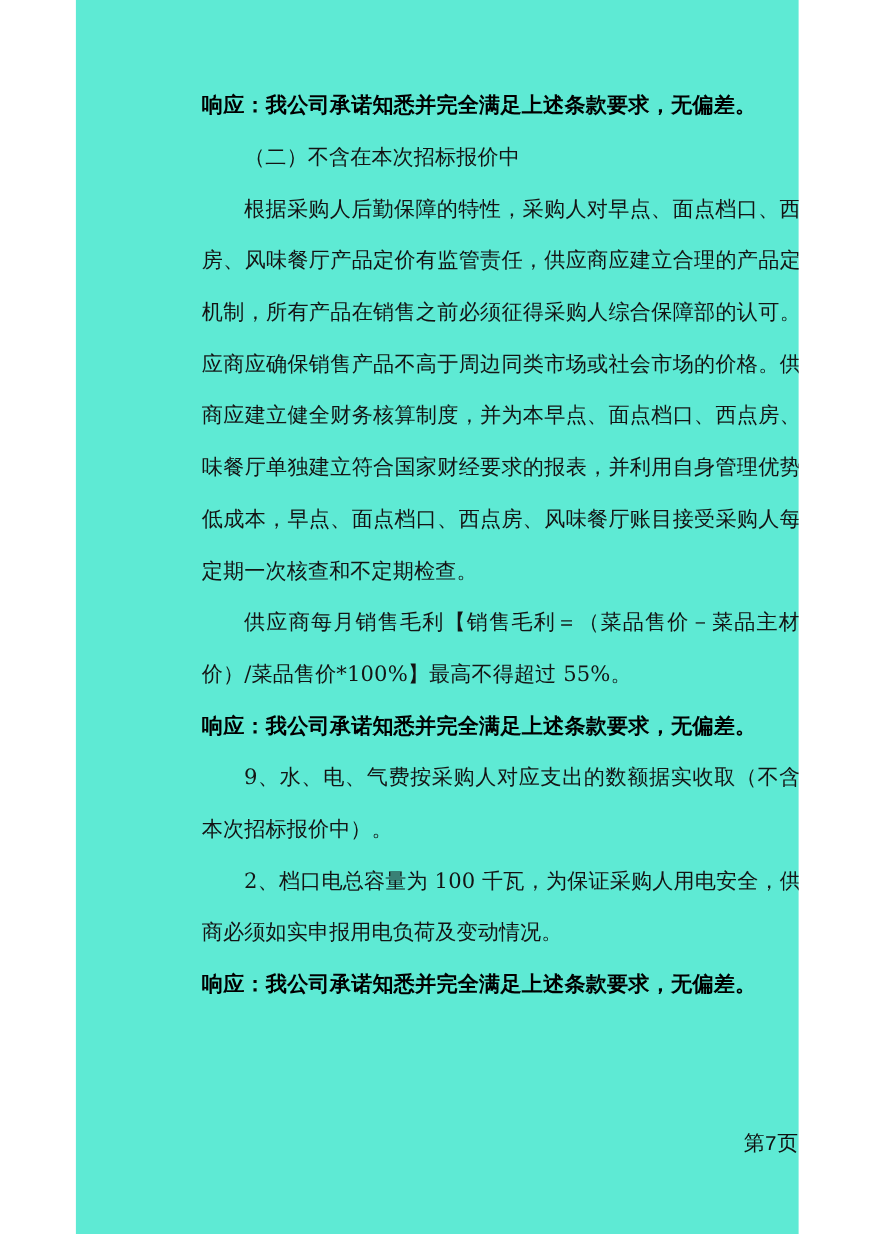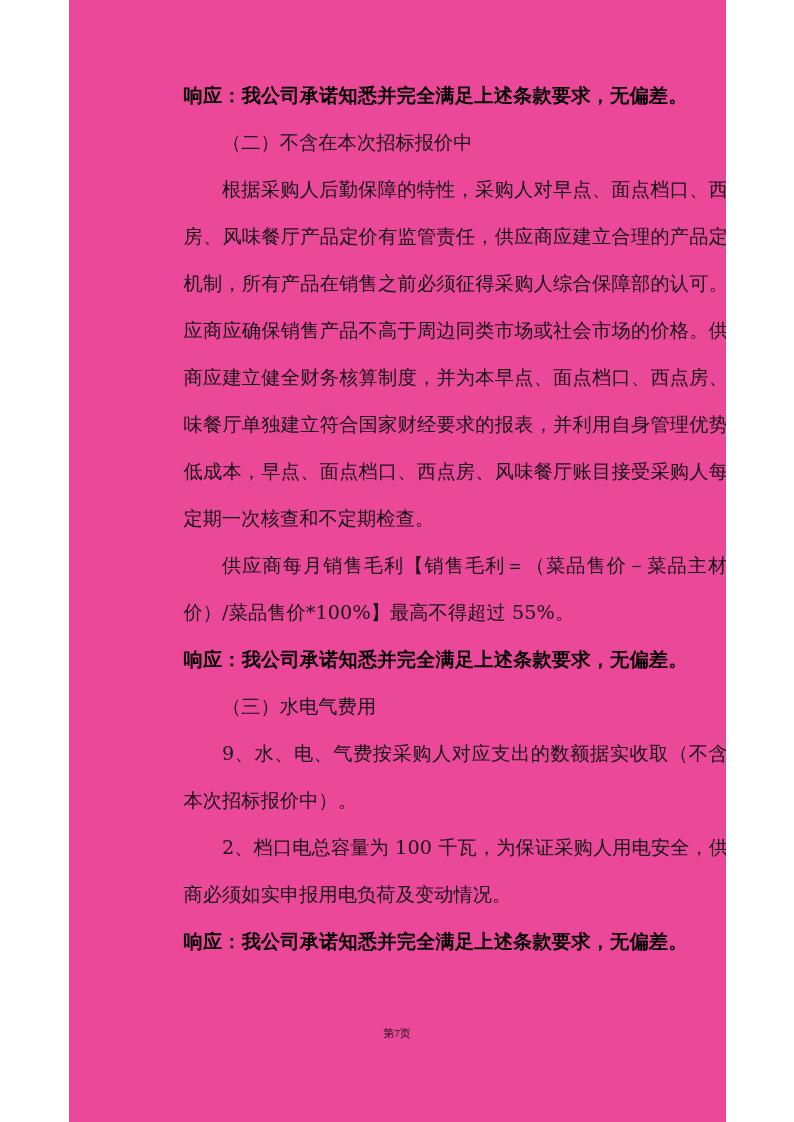--- a/index.html
+++ b/index.html
@@ -4,21 +4,21 @@
 <style>
   html, body {
     margin: 0;
     padding: 0;
     background: #ffffff;
   }
   .page {
     position: relative;
     width: 657px;
     height: 1122px;
-    background: #ec4899;
+    background: #5eead4;
     margin: 0 auto;
     overflow: hidden;
     font-family: "DejaVu Serif", "Liberation Serif", serif;
     color: #000000;
   }
   .content {
     position: absolute;
     left: 115px;
     top: 72px;
     width: 564px;
@@ -51,44 +51,43 @@
   }
   
   p.item {
     text-indent: 2em;
   }
   .footer {
     position: absolute;
     left: 0;
     right: 0;
     top: 1026px;
-    text-align: center;
-    font-size: 11px;
-    font-family: Liberation Serif, serif;
+    text-align: right;
+    font-size: 19px;
+    font-family: Liberation Mono, monospace;
     color: #101010;
   }
 </style>
 </head>
 <body>
 
 <div class="page">
 
   <div class="content">
 
     <p class="response">响应：我公司承诺知悉并完全满足上述条款要求，无偏差。</p>
 
     <p class="section">（二）不含在本次招标报价中</p>
 
     <p class="body">根据采购人后勤保障的特性，采购人对早点、面点档口、西点房、风味餐厅产品定价有监管责任，供应商应建立合理的产品定价机制，所有产品在销售之前必须征得采购人综合保障部的认可。供应商应确保销售产品不高于周边同类市场或社会市场的价格。供应商应建立健全财务核算制度，并为本早点、面点档口、西点房、风味餐厅单独建立符合国家财经要求的报表，并利用自身管理优势降低成本，早点、面点档口、西点房、风味餐厅账目接受采购人每月定期一次核查和不定期检查。</p>
 
     <p class="body">供应商每月销售毛利【销售毛利＝（菜品售价－菜品主材进价）/菜品售价*100%】最高不得超过 55%。</p>
 
     <p class="response">响应：我公司承诺知悉并完全满足上述条款要求，无偏差。</p>
 
-    <p class="section">（三）水电气费用</p>
 
     <p class="item">9、水、电、气费按采购人对应支出的数额据实收取（不含在本次招标报价中）。</p>
 
     <p class="item">2、档口电总容量为 100 千瓦，为保证采购人用电安全，供应商必须如实申报用电负荷及变动情况。</p>
 
     <p class="response">响应：我公司承诺知悉并完全满足上述条款要求，无偏差。</p>
 
   </div>
 
   <div class="footer">第7页</div>

